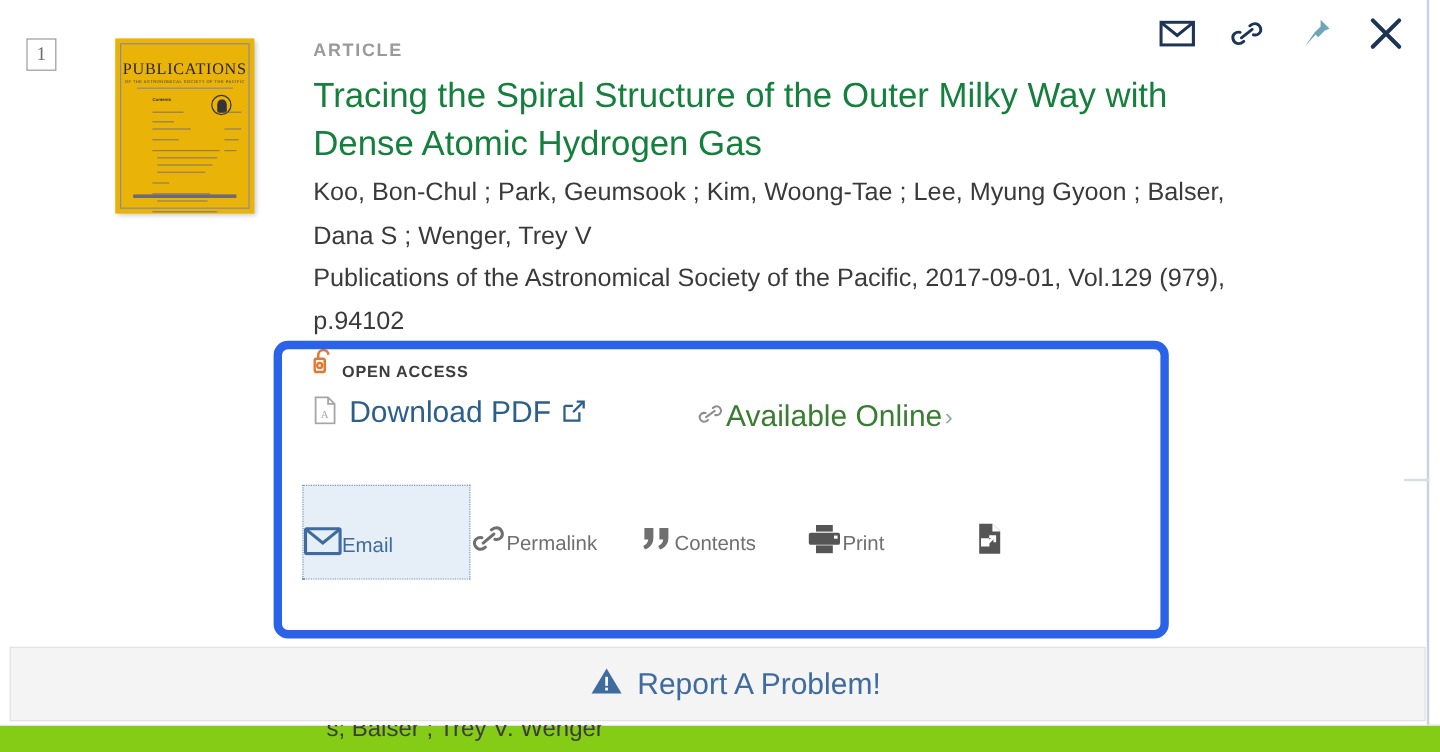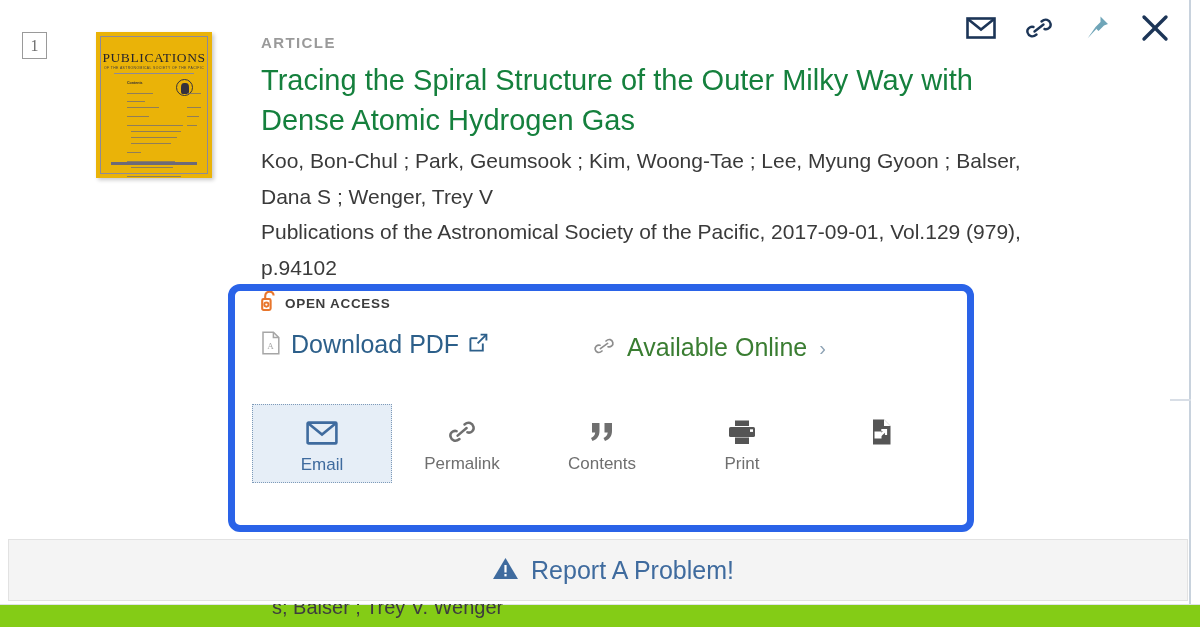--- a/index.html
+++ b/index.html
@@ -198,21 +198,21 @@
     border-radius: 12px;
     background: transparent;
     pointer-events: none;
     z-index: 6;
   }
 
   
   .oa-row {
     position: absolute;
     left: 261px; top: 290px;
-    display: flex; align-items: center; gap: 8px;
+    display: flex; align-items: flex-end; gap: 8px;
   }
   .oa-text {
     font-size: 13.5px;
     font-weight: bold;
     letter-spacing: .7px;
     color: #3d3d3d;
   }
 
   
   .link-row {
@@ -224,22 +224,22 @@
   .dl-link {
     position: absolute; left: 0; top: 0;
     display: flex; align-items: center; gap: 10px;
     cursor: pointer;
   }
   .dl-text {
     font-size: 25px;
     color: #2c5f8a;
   }
   .avail-link {
-    position: absolute; left: 332px; top: 3px;
-    display: flex; align-items: center; gap: 12px;
+    position: absolute; left: 320px; top: 3px;
+    display: flex; align-items: center; gap: 2px;
     cursor: pointer;
   }
   .avail-text {
     font-size: 25px;
     color: #3a7d32;
   }
   .chev {
     color: #8fa3b5;
     font-size: 20px;
     line-height: 20px;
@@ -251,21 +251,20 @@
     left: 252px; top: 404px;
     width: 700px;
     height: 96px;
     display: flex;
     align-items: flex-start;
   }
   .action-item {
     width: 140px;
     height: 75px;
     display: flex;
-    flex-direction: column;
     align-items: center;
     justify-content: flex-start;
     padding-top: 14px;
     cursor: pointer;
     color: #6f6f6f;
   }
   .action-item .act-label {
     margin-top: 9px;
     font-size: 17px;
     line-height: 18.5px;

